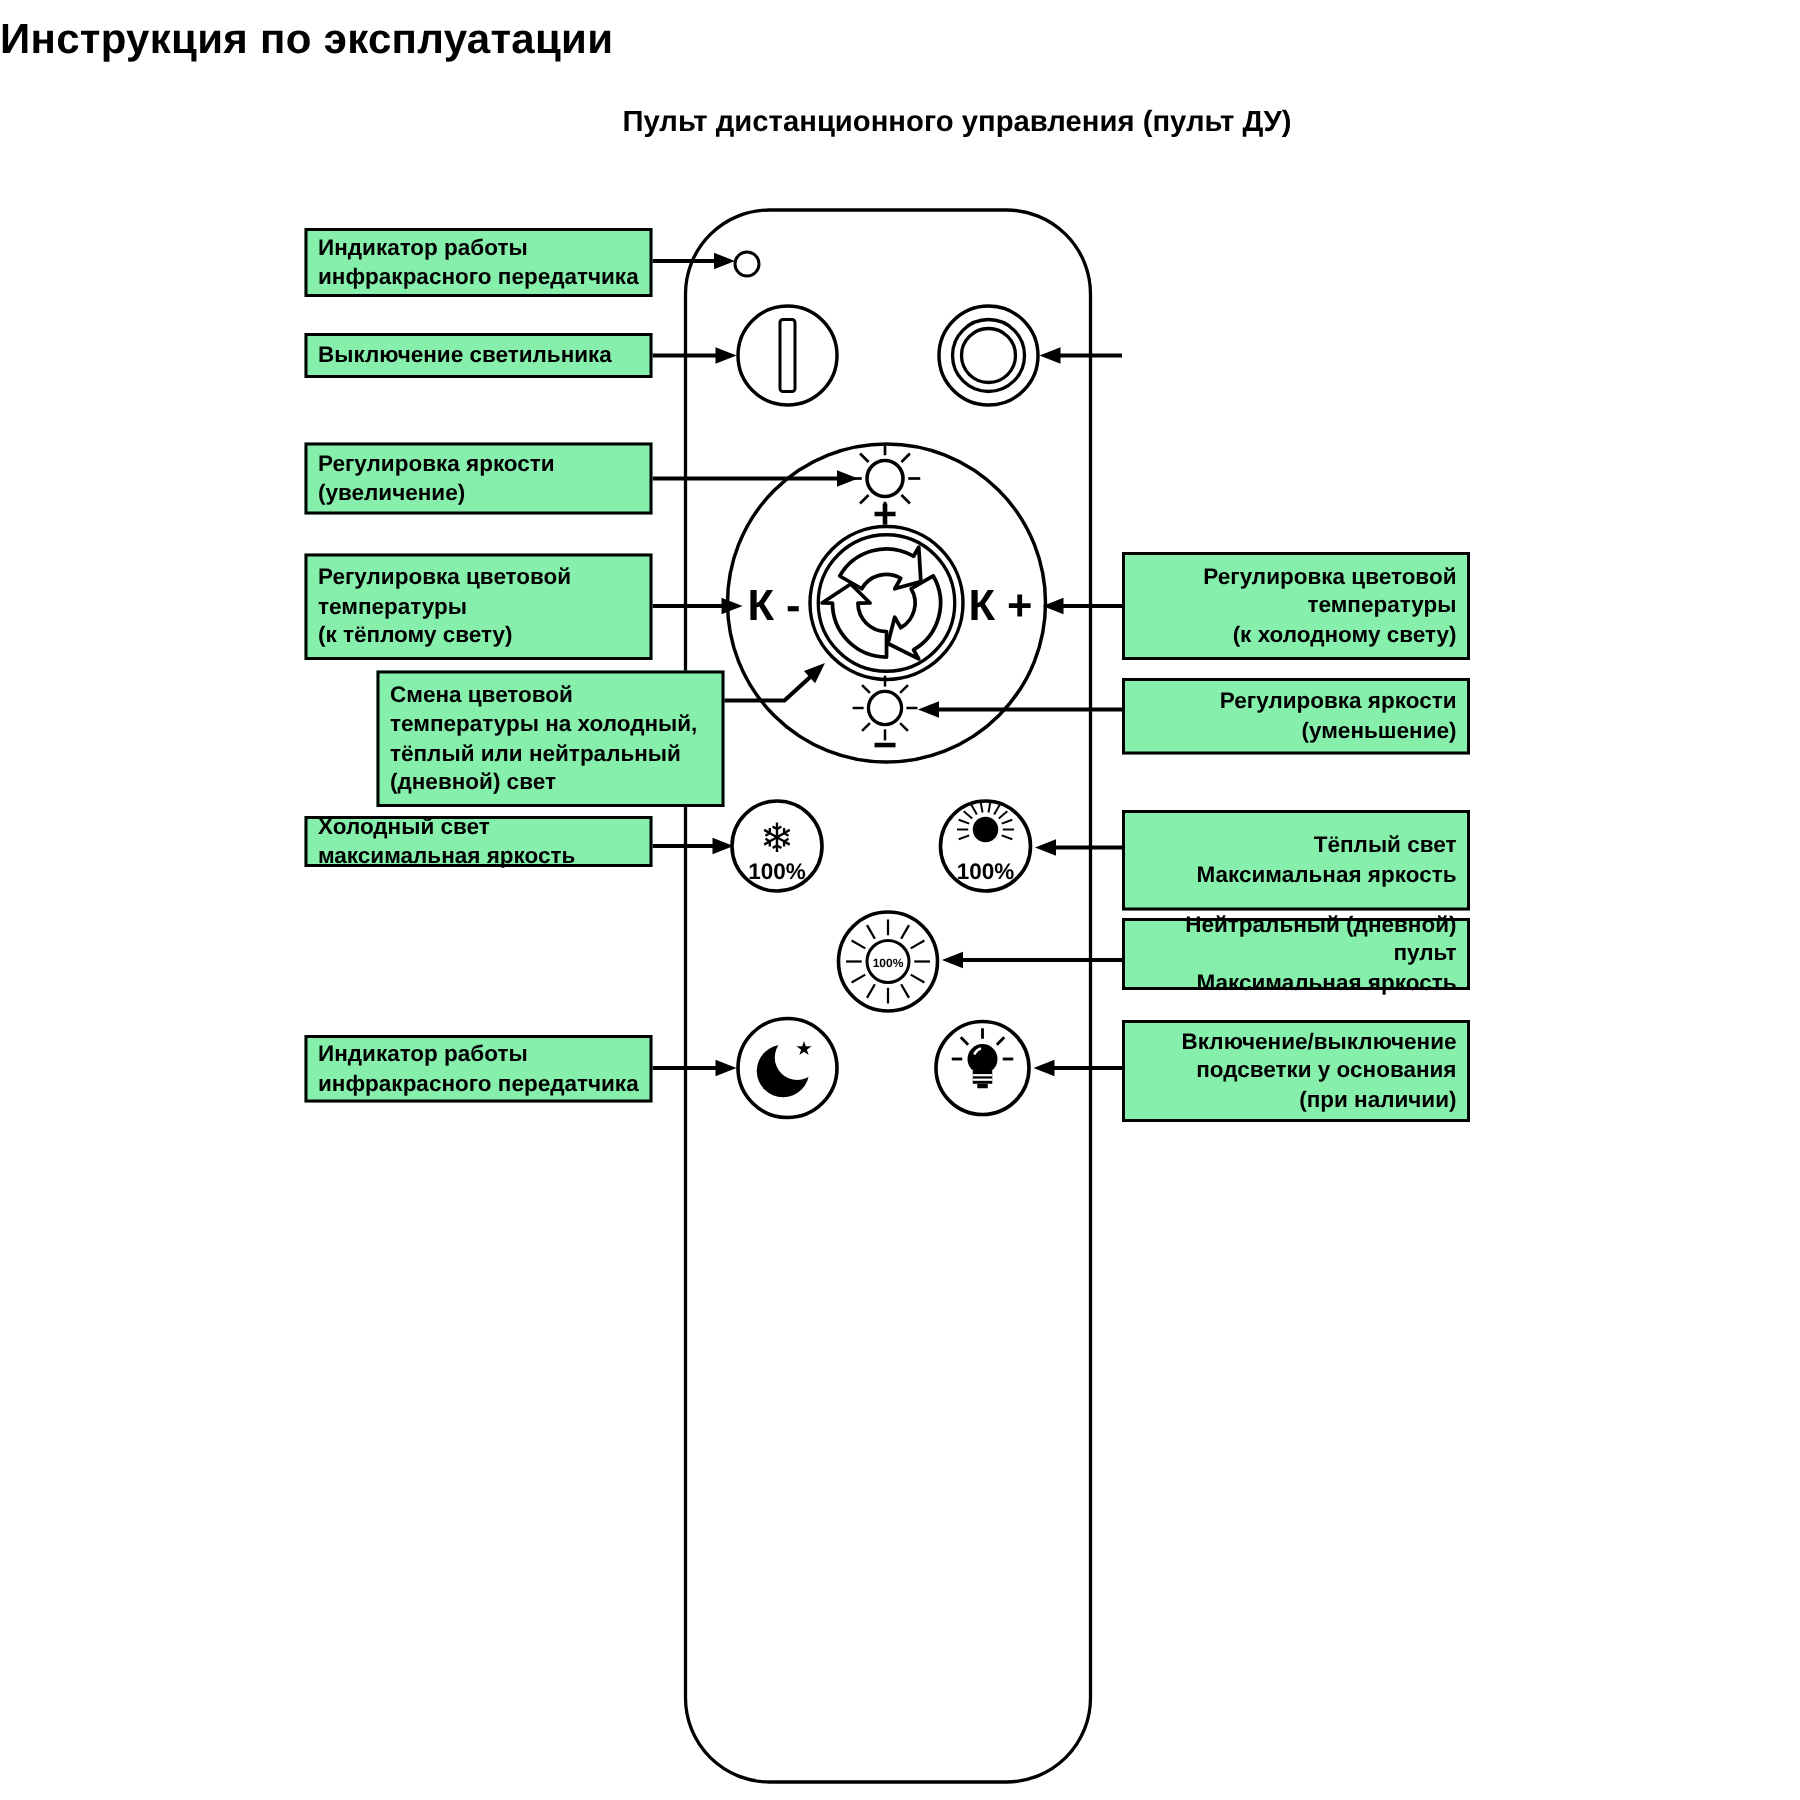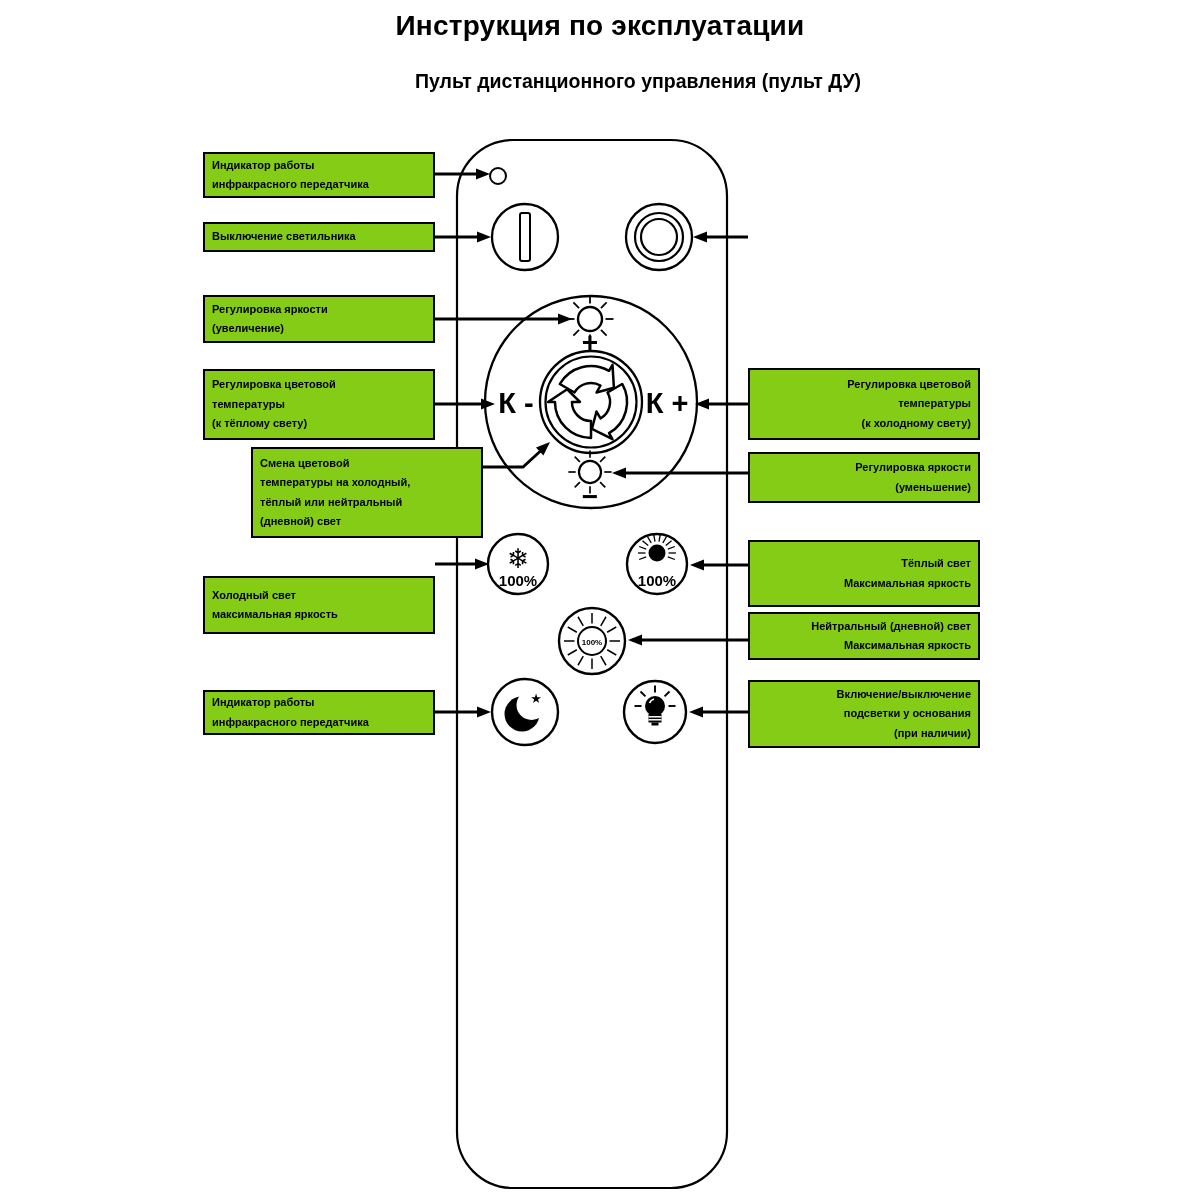--- a/index.html
+++ b/index.html
@@ -1,33 +1,33 @@
 <!DOCTYPE html>
 <html><head>
 <meta charset="utf-8">
 <style>
   html,body{margin:0;padding:0;background:#ffffff;}
   #stage{position:relative;width:1200px;height:1200px;background:#fff;overflow:hidden;
          font-family:"Liberation Sans","DejaVu Sans",sans-serif;color:#000;}
-  .title{position:absolute;left:0;top:10px;width:100%;text-align:center;
+  .title{position:absolute;left:0;top:10px;width:100%;
          font-size:28px;font-weight:bold;letter-spacing:.2px;}
   .subtitle{position:absolute;left:0;top:70px;width:100%;text-align:center;
          font-size:19.5px;font-weight:bold;padding-left:38px;}
   svg{position:absolute;left:0;top:0;}
   svg text{font-family:"Liberation Sans","DejaVu Sans",sans-serif;font-weight:bold;fill:#000;}
-  .box{position:absolute;box-sizing:border-box;border:2px solid #000;background:#84cc16;
+  .box{position:absolute;box-sizing:border-box;border:2px solid #000;background:#86efac;
        width:232px;display:flex;align-items:center;white-space:pre-line;
-       font-size:11px;line-height:19.5px;font-weight:bold;padding:2px 7px;}
+       font-size:15px;line-height:19.5px;font-weight:bold;padding:2px 7px;}
   .box.right{justify-content:flex-end;text-align:right;}
   .bL1{left:203px;top:152px;height:46px;}
   .bL2{left:203px;top:222px;height:30px;}
   .bL3{left:203px;top:295px;height:48px;}
   .bL4{left:203px;top:369px;height:71px;}
   .bL5{left:203px;top:447px;height:91px;margin-left:48px;}
-  .bL6{left:203px;top:576px;height:58px;}
+  .bL6{left:203px;top:544px;height:34px;}
   .bL7{left:203px;top:690px;height:45px;}
   .bR1{left:748px;top:222px;height:30px;}
   .bR2{left:748px;top:368px;height:72px;}
   .bR3{left:748px;top:452px;height:51px;}
   .bR4{left:748px;top:540px;height:67px;}
   .bR5{left:748px;top:612px;height:48px;}
   .bR6{left:748px;top:680px;height:68px;padding-left:28px;}
   .outline{fill:#fff;stroke:#000;}
   .rays line{stroke:#000;}
   .rays-sun line{stroke-width:1.8px;}
@@ -251,19 +251,19 @@
   <div class="box bL7">Индикатор работы
 инфракрасного передатчика</div>
 
   <div class="box right bR2">Регулировка цветовой
 температуры
 (к холодному свету)</div>
   <div class="box right bR3">Регулировка яркости
 (уменьшение)</div>
   <div class="box right bR4">Тёплый свет
 Максимальная яркость</div>
-  <div class="box right bR5">Нейтральный (дневной) свет
+  <div class="box right bR5">Нейтральный (дневной) пульт
 Максимальная яркость</div>
   <div class="box right bR6">Включение/выключение
 подсветки у основания
 (при наличии)</div>
 
 </div>
 
 </body></html>

